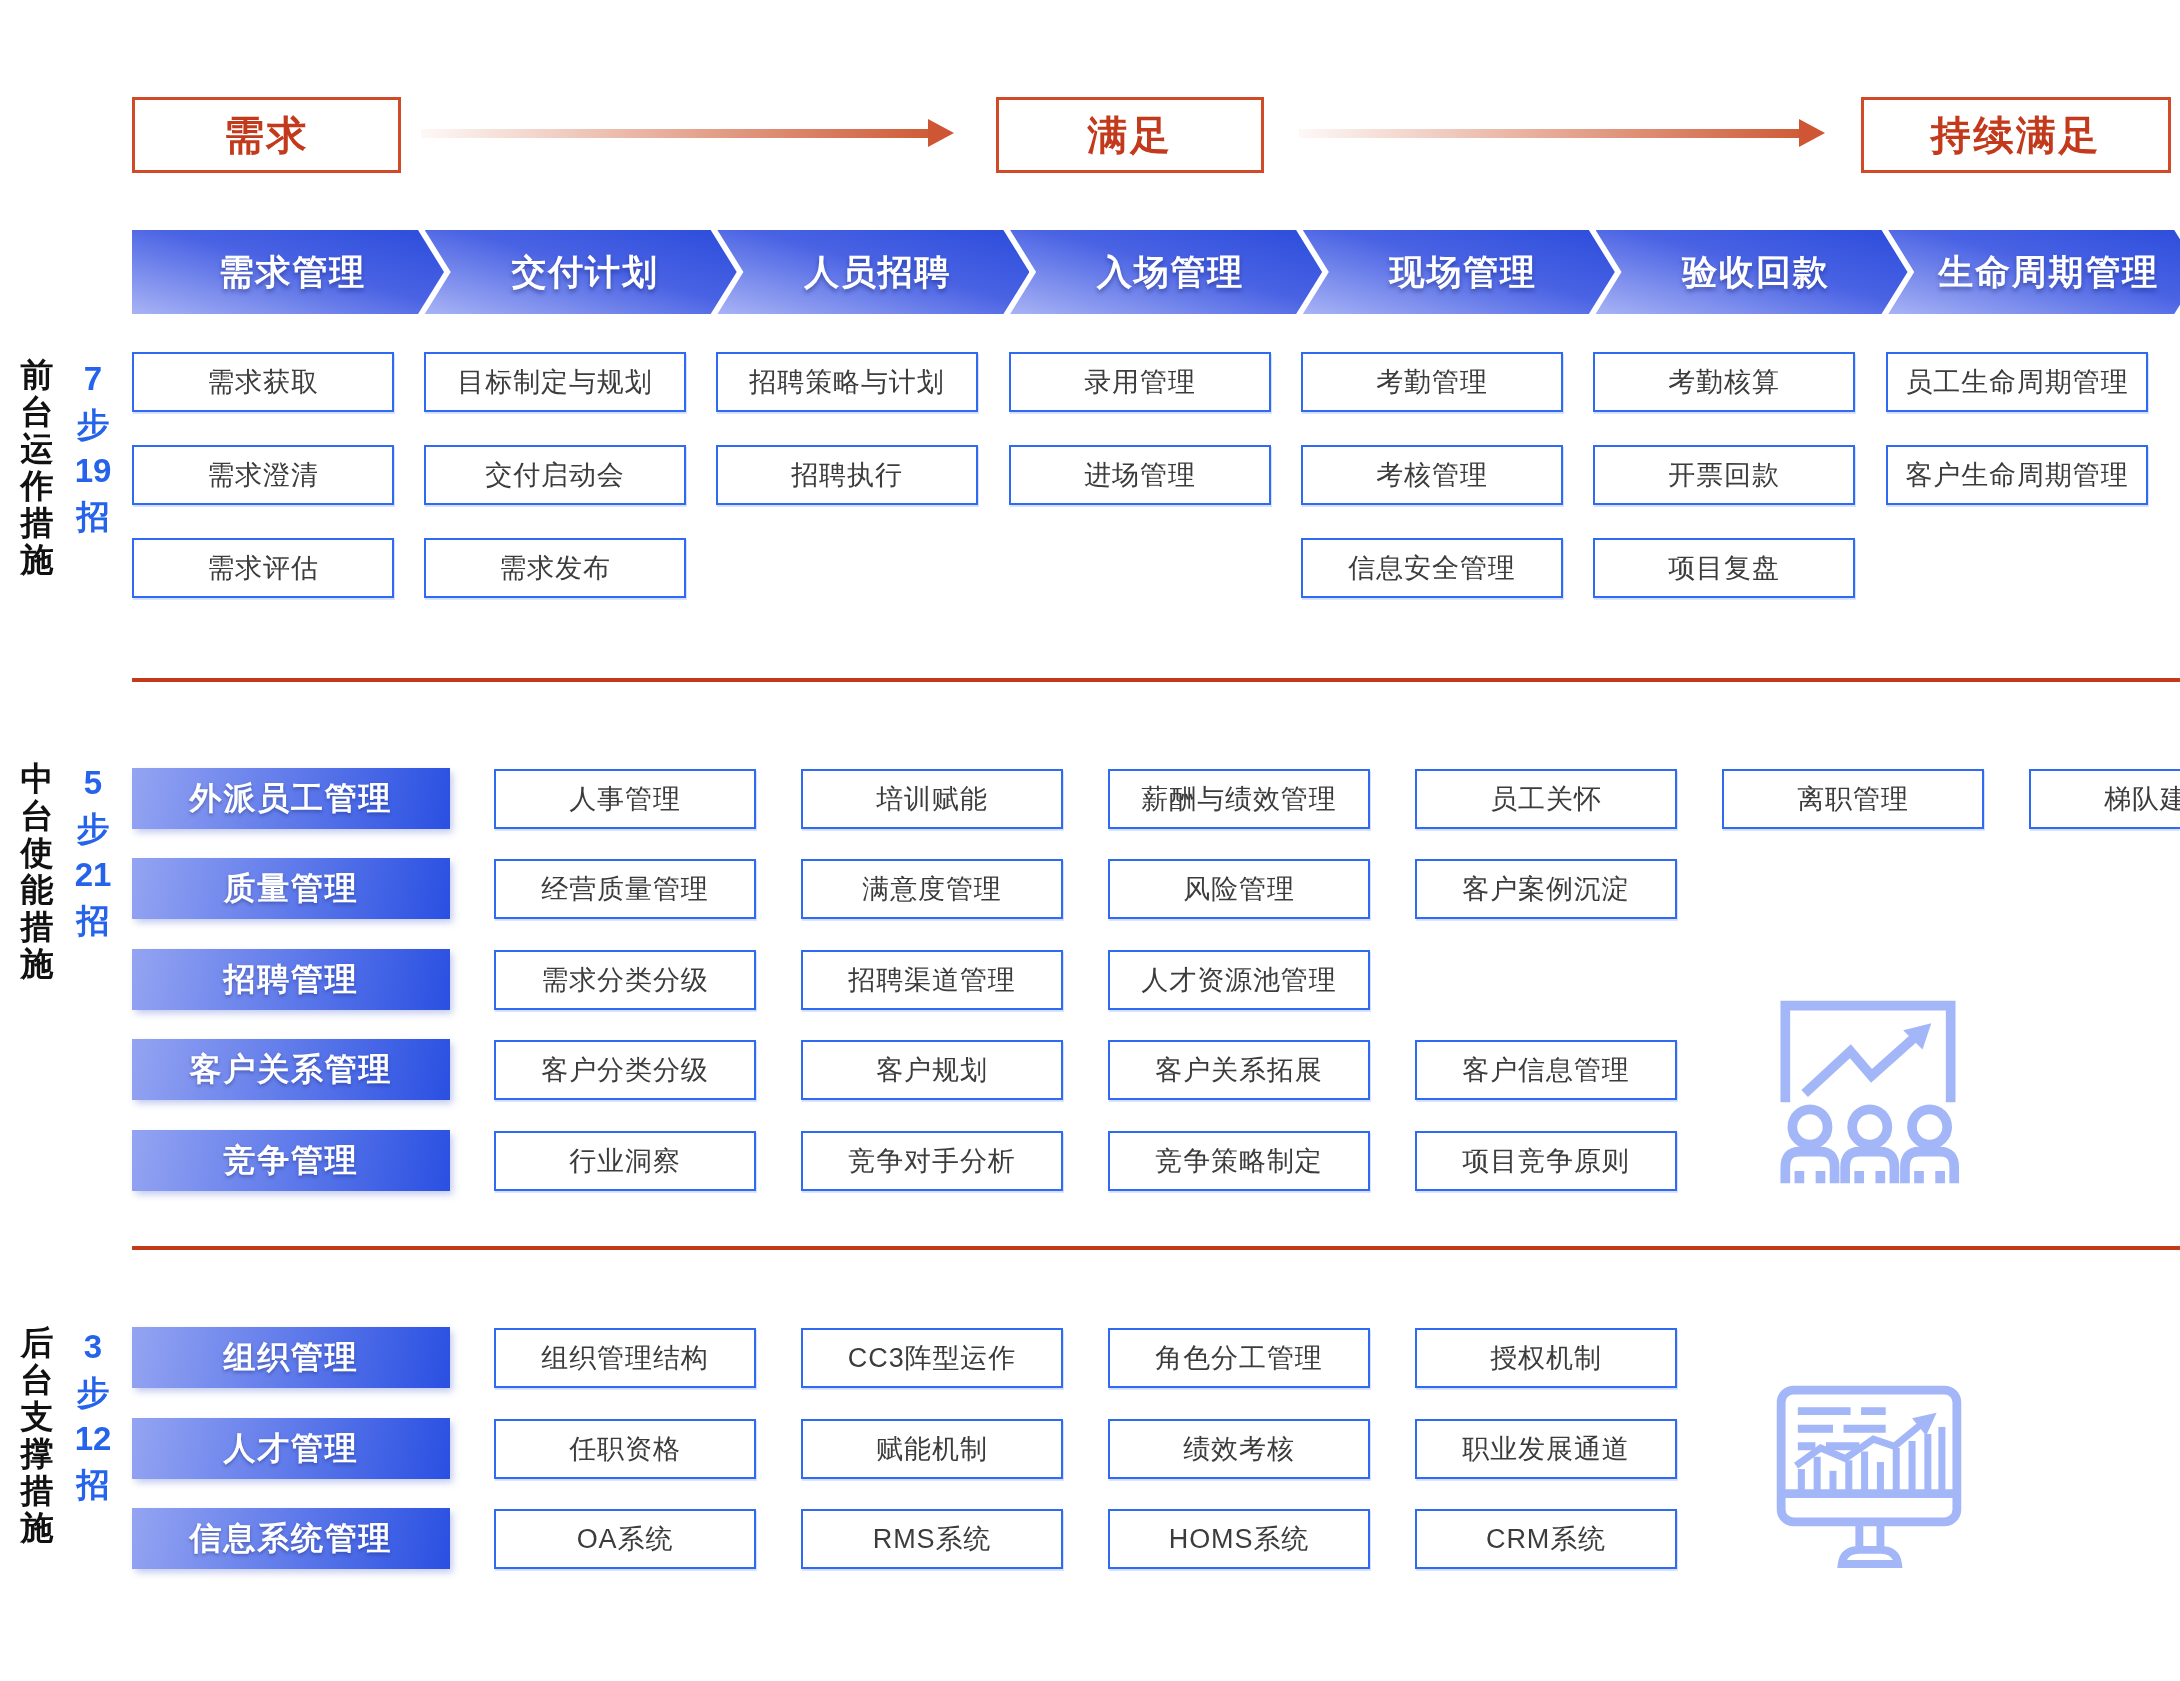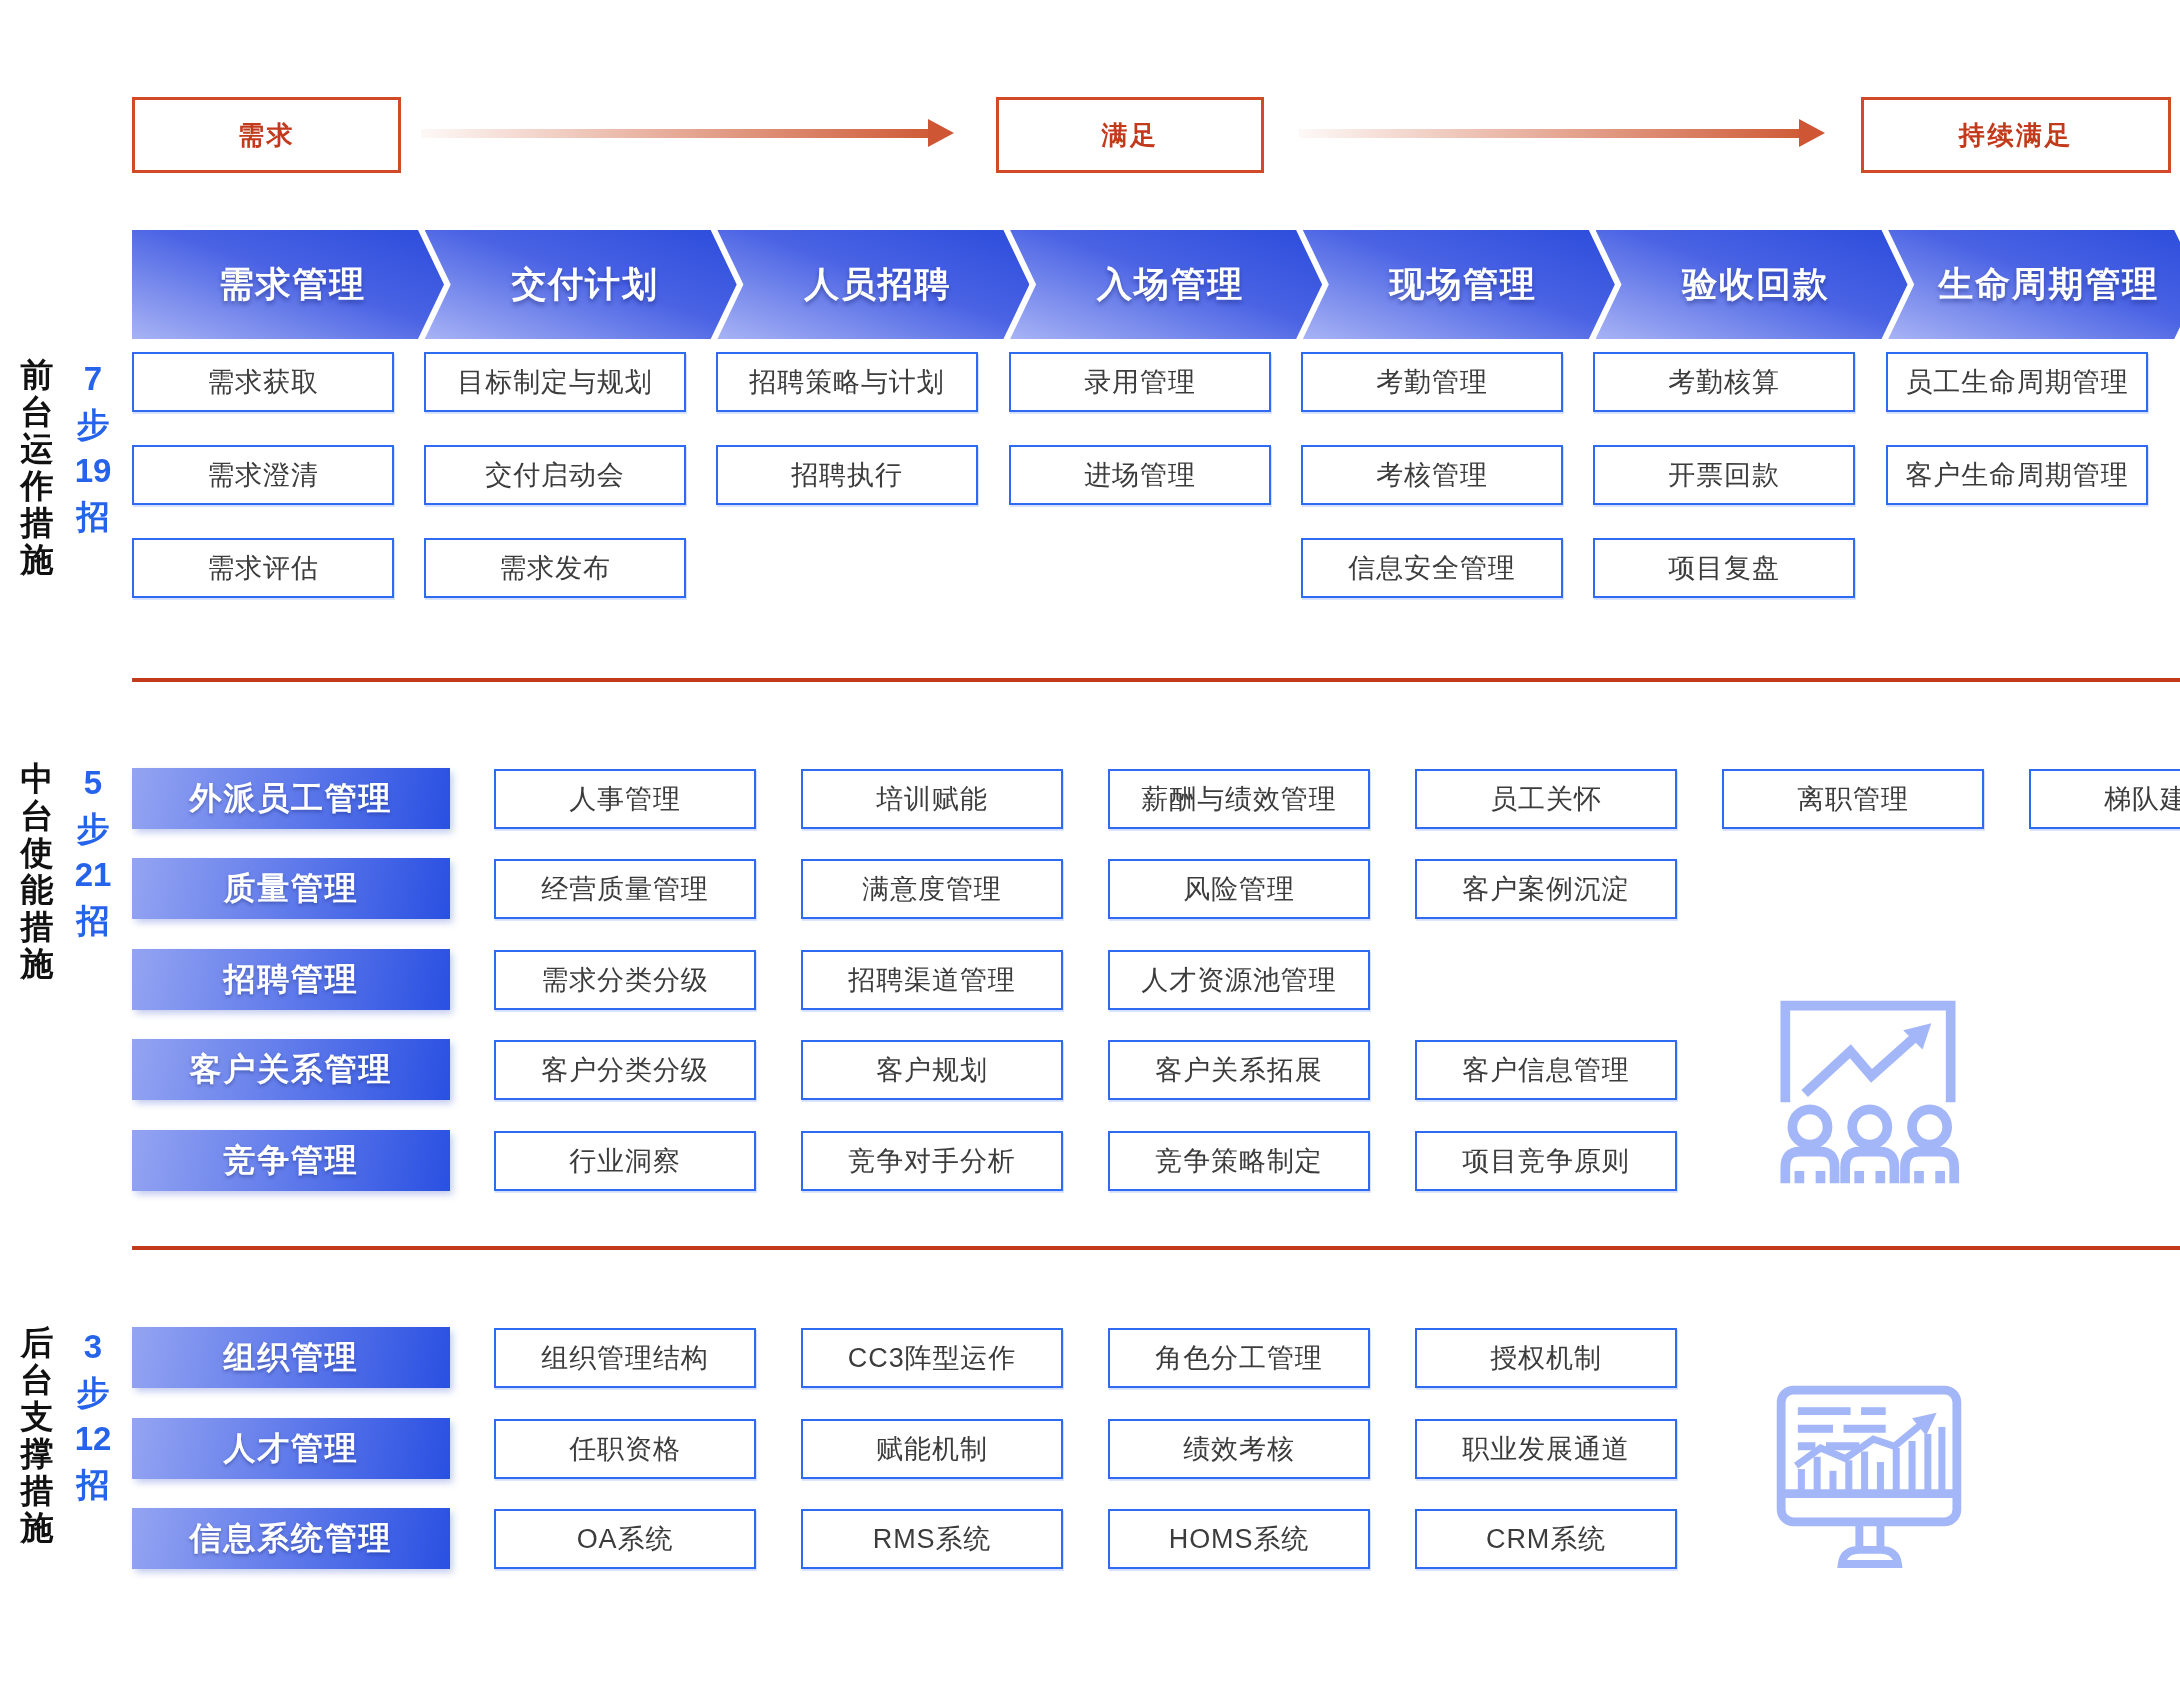--- a/index.html
+++ b/index.html
@@ -8,21 +8,21 @@
     width:2180px;height:1681px;
     background:#ffffff;
     overflow:hidden;
     font-family:"Liberation Sans","DejaVu Sans",sans-serif;
   }
   
   .stage{
     position:absolute;top:97px;height:70px;
     border:3.5px solid var(--redBorder,#d14a28);
     background:#fff;color:var(--red,#c13b1d);
-    font-size:26px;font-weight:bold;letter-spacing:2.6px;
+    font-size:40px;font-weight:bold;letter-spacing:2.6px;
     display:flex;align-items:center;justify-content:center;
   }
   .stage.s1{left:132px;width:263px;}
   .stage.s2{left:996px;width:262px;}
   .stage.s3{left:1861px;width:304px;}
   .flow-arrow{
     position:absolute;top:129px;height:8.8px;
     background:linear-gradient(to right,rgba(243,211,200,0.15),#cf5c38);
   }
   .flow-arrow::after{
@@ -31,21 +31,21 @@
     border-top:14px solid transparent;border-bottom:14px solid transparent;
   }
   .flow-arrow.a1{left:421px;width:507px;}
   .flow-arrow.a2{left:1299px;width:500px;}
   
   .chev-bar{
     position:absolute;left:132px;top:230px;height:84px;
     display:flex;
   }
   .chev{
-    flex:none;width:312px;height:109px;margin-right:-19.3px;
+    flex:none;width:312px;height:84px;margin-right:-19.3px;
     background:linear-gradient(to top right,#a8b3f5 0%,#4a63e4 55%,var(--chevronDark,#2b4cdb) 100%);
     clip-path:polygon(0 0,calc(100% - 26px) 0,100% 50%,calc(100% - 26px) 100%,0 100%,26px 50%);
     display:flex;align-items:center;justify-content:center;
   }
   .chev:first-of-type{
     clip-path:polygon(0 0,calc(100% - 26px) 0,100% 50%,calc(100% - 26px) 100%,0 100%);
   }
   .chev-label{
     color:#fff;font-size:35px;font-weight:bold;letter-spacing:1.8px;
     padding-left:8.8px;text-shadow:0 2.6px 4.4px rgba(10,20,90,0.4);

